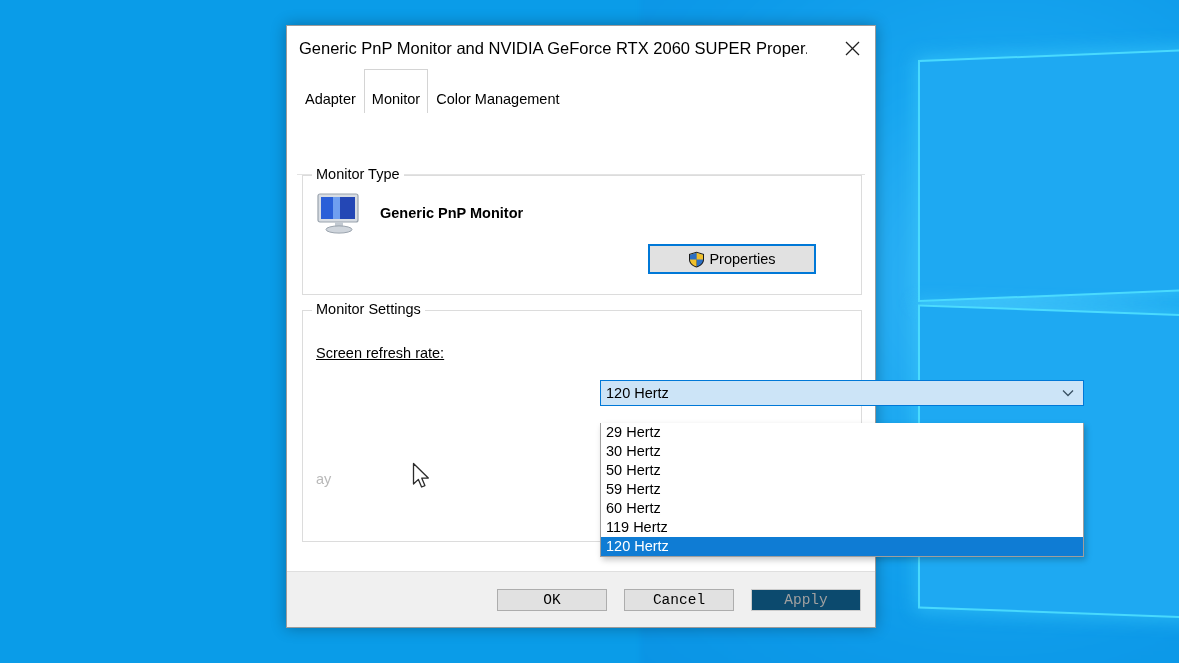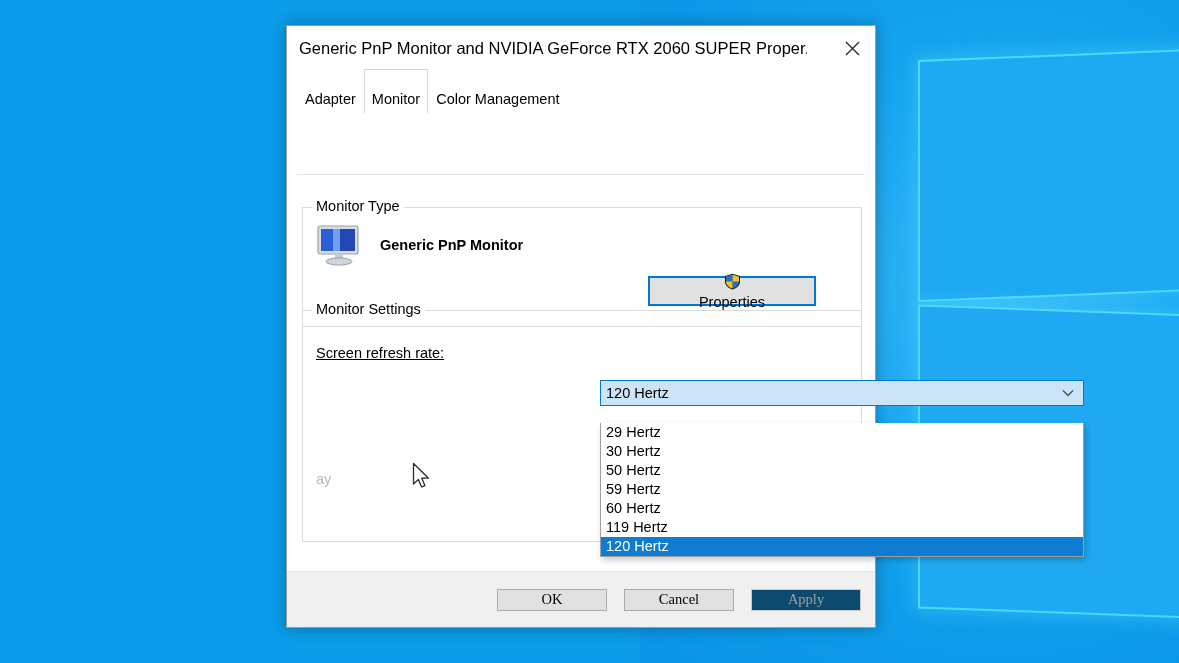--- a/index.html
+++ b/index.html
@@ -126,21 +126,21 @@
     top: -10px; left: 9px;
     background: #ffffff;
     padding: 0 4px;
     font-size: 14.5px;
     color: #000;
     white-space: nowrap;
   }
 
   #group-monitor-type {
     left: 15px; top: 105px;
-    width: 560px; height: 120px; margin-top: 32px;
+    width: 560px; height: 120px;
   }
   #group-monitor-settings {
     left: 15px; top: 240px;
     width: 560px; height: 232px;
   }
 
   
   #monitor-row {
     position: absolute;
     left: 13px; top: 16px;
@@ -163,21 +163,20 @@
     width: 168px; height: 30px;
     background: #e1e1e1;
     border: 2px solid #0078d7;
     display: flex;
     align-items: center;
     justify-content: center;
     gap: 4px;
     font-size: 14.5px;
     color: #000;
     cursor: default;
-    flex-direction: column;
   }
   #shield-icon { width: 17px; height: 17px; display: block; flex: none; }
 
   
   #refresh-label {
     position: absolute;
     left: 13px; top: 34px;
     font-size: 14.5px;
     color: #000;
     white-space: nowrap;
@@ -260,21 +259,21 @@
   .dlg-btn {
     width: 110px; height: 22px;
     font-size: 14.5px;
     background: #e1e1e1;
     border: 1px solid #adadad;
     color: #000;
     display: flex;
     align-items: center;
     justify-content: center;
     cursor: default;
-    font-family: Liberation Serif, serif;
+    font-family: Liberation Mono, monospace;
   }
   .dlg-btn.disabled {
     color: #a0a0a0;
     background: #0c4a6e;
     border-color: #cccccc;
   }
 
   
   #cursor {
     position: absolute;

